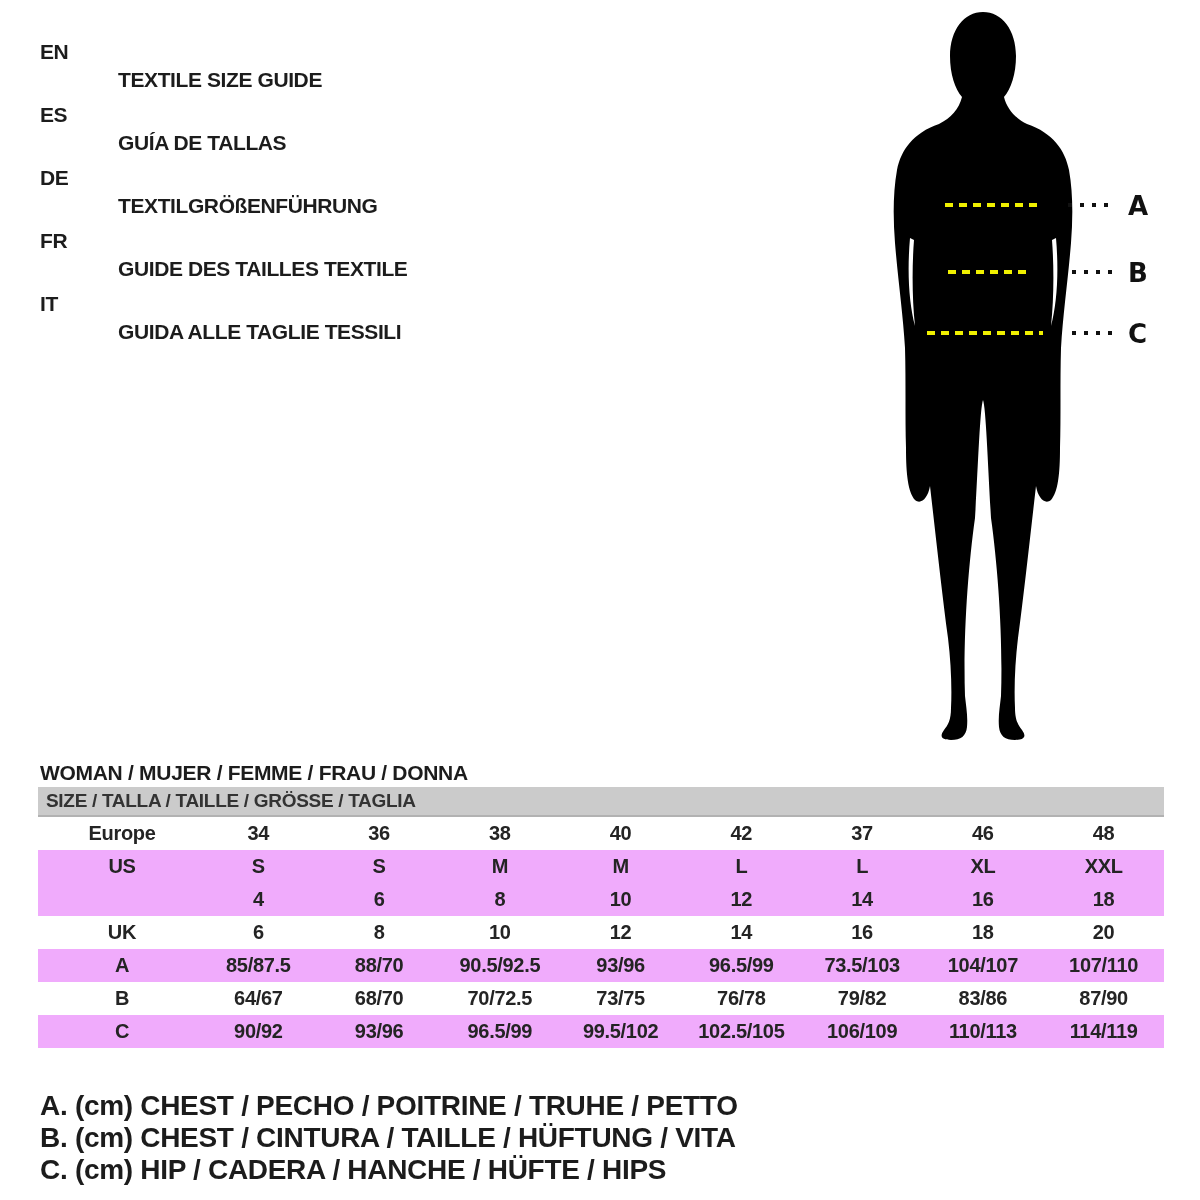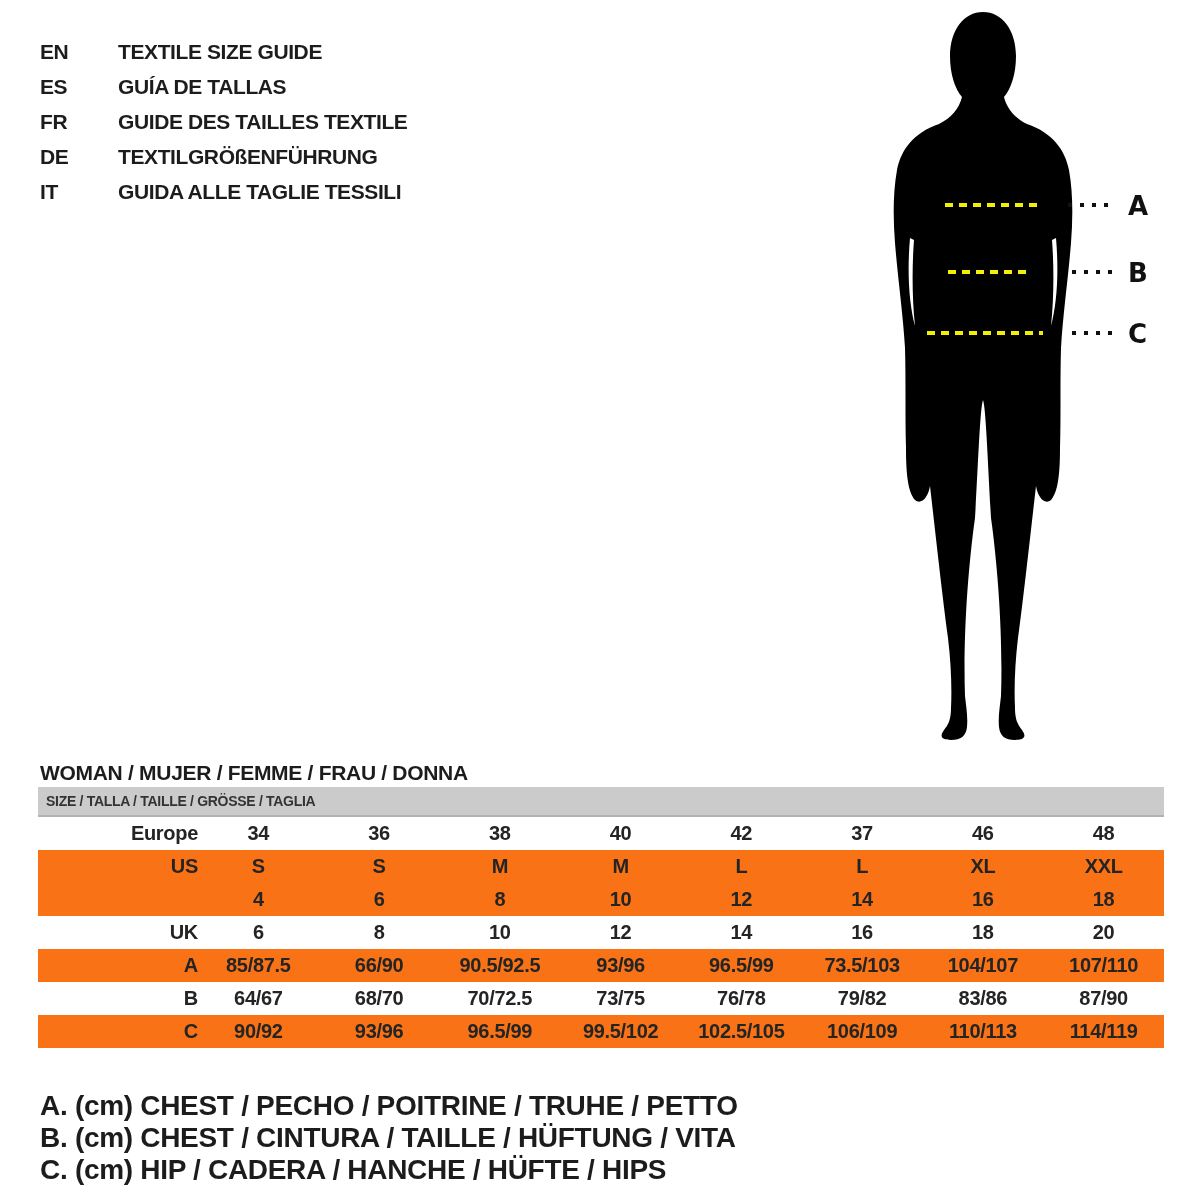--- a/index.html
+++ b/index.html
@@ -5,59 +5,59 @@
   html,body{margin:0;padding:0;}
   body{
     width:1200px;height:1200px;position:relative;background:#ffffff;
     font-family:"Liberation Sans",sans-serif;color:#1c1c1c;overflow:hidden;
     -webkit-font-smoothing:antialiased;
   }
   
   .lang-block{position:absolute;left:40px;top:34px;}
   .lang-row{display:flex;line-height:35px;font-weight:700;font-size:21px;letter-spacing:-0.4px;}
   .lang-code{width:78px;flex:0 0 78px;}
-  .lang-label{white-space:nowrap;}
+  .lang-label{white-space:nowrap;margin-top:28px;}
   
   .figure{position:absolute;left:850px;top:8px;width:310px;height:740px;}
   .figure svg{display:block;width:310px;height:740px;}
   
   .section-title{position:absolute;left:40px;top:733px;font-size:21px;font-weight:700;letter-spacing:-0.3px;margin-top:28px;}
   
   .size-table{position:absolute;left:38px;top:787px;width:1126px;font-weight:700;letter-spacing:-0.3px;}
   .thead{
     height:28px;line-height:28px;background:#cbcbcb;border-bottom:2px solid #b2b2b2;
-    padding-left:8px;font-size:14px;color:#333;
+    padding-left:8px;font-size:19px;color:#333;
   }
   .tr{display:flex;height:33px;line-height:33px;font-size:20px;color:#242424;}
-  .tr.gray{background:#f97316;}
+  .tr.gray{background:#f0abfc;}
   .td{flex:1 1 0;text-align:center;white-space:nowrap;}
-  .td.label{flex:0 0 152px;text-align:right;padding-left:8px;}
+  .td.label{flex:0 0 152px;text-align:center;padding-left:8px;}
   
   .legend{position:absolute;left:40px;top:1090px;}
   .legend-item{font-size:28px;font-weight:700;line-height:32px;letter-spacing:-0.3px;white-space:nowrap;}
 </style>
 </head>
 <body>
 
 <div class="lang-block">
   <div class="lang-row">
     <span class="lang-code">EN</span>
     <span class="lang-label">TEXTILE SIZE GUIDE</span>
   </div>
   <div class="lang-row">
     <span class="lang-code">ES</span>
     <span class="lang-label">GUÍA DE TALLAS</span>
   </div>
   <div class="lang-row">
+    <span class="lang-code">DE</span>
+    <span class="lang-label">TEXTILGRÖßENFÜHRUNG</span>
+  </div>
+  <div class="lang-row">
     <span class="lang-code">FR</span>
     <span class="lang-label">GUIDE DES TAILLES TEXTILE</span>
-  </div>
-  <div class="lang-row">
-    <span class="lang-code">DE</span>
-    <span class="lang-label">TEXTILGRÖßENFÜHRUNG</span>
   </div>
   <div class="lang-row">
     <span class="lang-code">IT</span>
     <span class="lang-label">GUIDA ALLE TAGLIE TESSILI</span>
   </div>
 </div>
 
 <div class="figure">
   <svg viewBox="0 0 310 740" xmlns="http://www.w3.org/2000/svg">
     <path fill="#000000" d="
@@ -162,21 +162,21 @@
     <div class="td">12</div>
     <div class="td">14</div>
     <div class="td">16</div>
     <div class="td">18</div>
     <div class="td">20</div>
   </div>
 
   <div class="tr gray">
     <div class="td label">A</div>
     <div class="td">85/87.5</div>
-    <div class="td">66/90</div>
+    <div class="td">88/70</div>
     <div class="td">90.5/92.5</div>
     <div class="td">93/96</div>
     <div class="td">96.5/99</div>
     <div class="td">73.5/103</div>
     <div class="td">104/107</div>
     <div class="td">107/110</div>
   </div>
 
   <div class="tr">
     <div class="td label">B</div>

